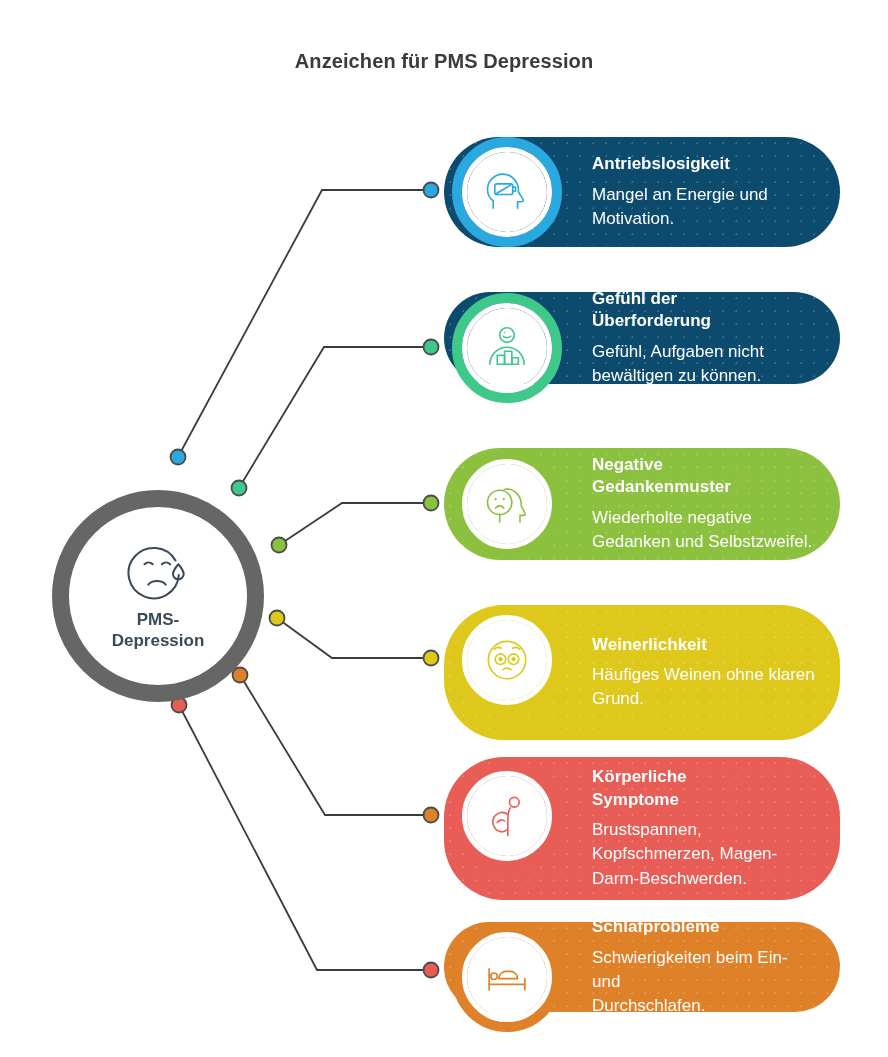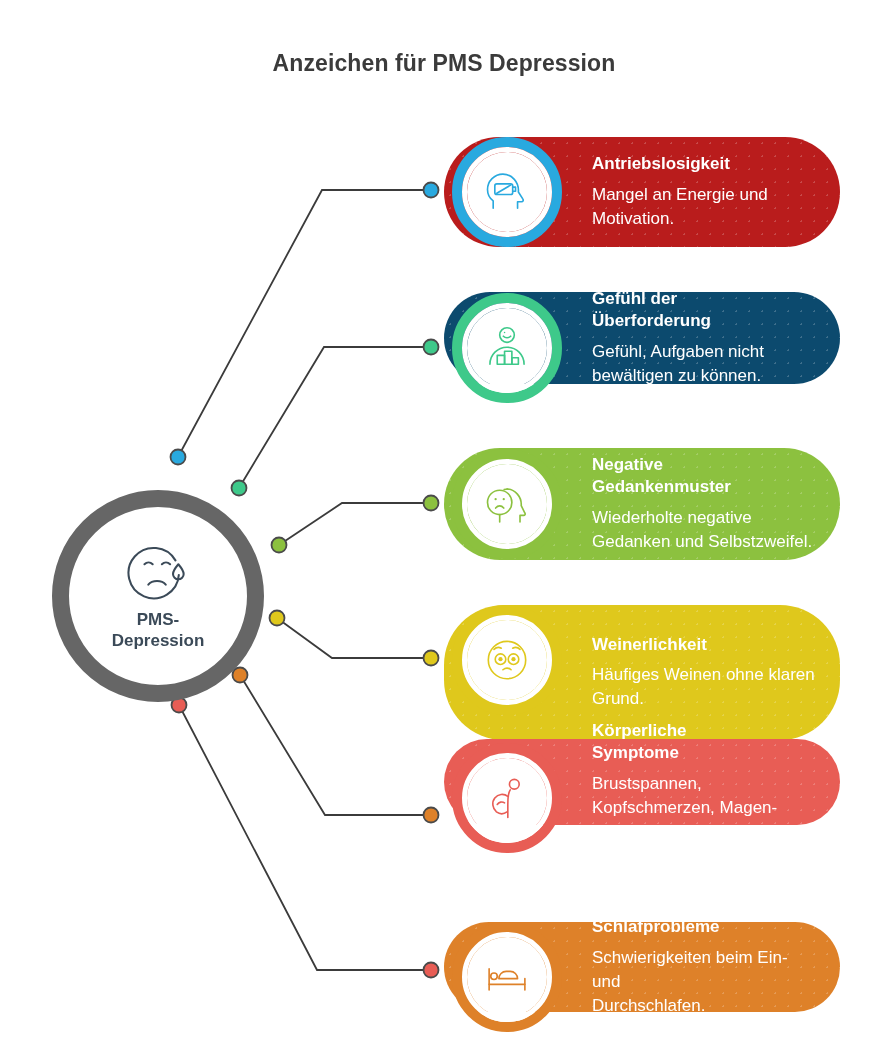--- a/index.html
+++ b/index.html
@@ -10,21 +10,21 @@
     overflow: hidden;
   }
   #stage { position: relative; width: 888px; height: 1057px; background:#fff; }
 
   
   .title {
     position: absolute;
     left: 0; top: 50px;
     width: 888px;
     text-align: center;
-    font-size: 23px;
+    font-size: 20px;
     font-weight: bold;
     color: #3b3b3b;
     letter-spacing: 0.1px;
   }
 
   
   #connectors { position: absolute; left:0; top:0; width:888px; height:1057px; }
 
   
   .hub {
@@ -136,21 +136,21 @@
         <path d="M18 24 c2.5 -2.5 6 -2.5 8.5 0"></path>
         <path d="M36 24 c2.5 -2.5 6 -2.5 8.5 0"></path>
         <path d="M22 45 c4 -5 14 -5 18 0"></path>
         <path d="M53 24 c0 0 -5.5 6.5 -5.5 10 a5.5 5.5 0 0 0 11 0 c0 -3.5 -5.5 -10 -5.5 -10 z"></path>
       </svg>
     </span>
     <div class="hub-label">PMS-
 Depression</div>
   </div>
 
-<div class="card" style="top: 137px; height: 110px; background: #b91c1c;">
+<div class="card" style="top: 137px; height: 110px; background: #0c4a6e;">
       <div class="dots"></div>
       <div class="badge" style="color: rgb(41, 169, 223); top: 0px;">
         <span class="ring-outer"></span>
         <span class="gap"></span>
         <span class="disc"></span>
         <span class="glyph"><svg viewBox="0 0 64 64" stroke="#29A9DF" fill="none" stroke-width="2" stroke-linecap="round" stroke-linejoin="round">
         <path d="M45 52 v-8 h5 a2 2 0 0 0 1.6 -3.2 L46 32 c1 -12 -8 -22 -19 -22 -10.5 0 -19 8.5 -19 19 0 7 3 11 7 14 v9"></path>
         <rect x="17" y="22" width="22" height="13" rx="2.5"></rect>
         <path d="M39 26 h3.5 v5 H39"></path>
         <path d="M19.5 33.5 L36.5 23.5"></path>
@@ -224,21 +224,21 @@
         <path d="M48 19 c-2.5 -2.5 -6 -3 -9 -1.5"></path>
         <path d="M27 44 c3 -2.5 7 -2.5 10 0"></path>
       </svg></span>
       </div>
       <div class="card-text">
         <div class="card-title">Weinerlichkeit</div>
         <div class="card-desc">Häufiges Weinen ohne klaren
 Grund.</div>
       </div>
     </div>
-    <div class="card" style="top: 739px; height: 86px; background: rgb(232, 93, 85);">
+    <div class="card" style="top: 757px; height: 143px; background: rgb(232, 93, 85);">
       <div class="dots"></div>
       <div class="badge" style="color: rgb(232, 93, 85); top: 4px;">
         <span class="ring-outer"></span>
         <span class="gap"></span>
         <span class="disc"></span>
         <span class="glyph"><svg viewBox="0 0 64 64" stroke="#E85D55" fill="none" stroke-width="2" stroke-linecap="round" stroke-linejoin="round">
         <circle cx="41" cy="15" r="6"></circle>
         <path d="M36 22 c-3 4 -3 12 -3 18 v16"></path>
         <path d="M33 30 c-5 -4 -12 -3 -16 2 -4 5 -3 13 2 17 4 3 9 3 13 0"></path>
         <path d="M20 40 c2 -3 6 -4 9 -2"></path>

